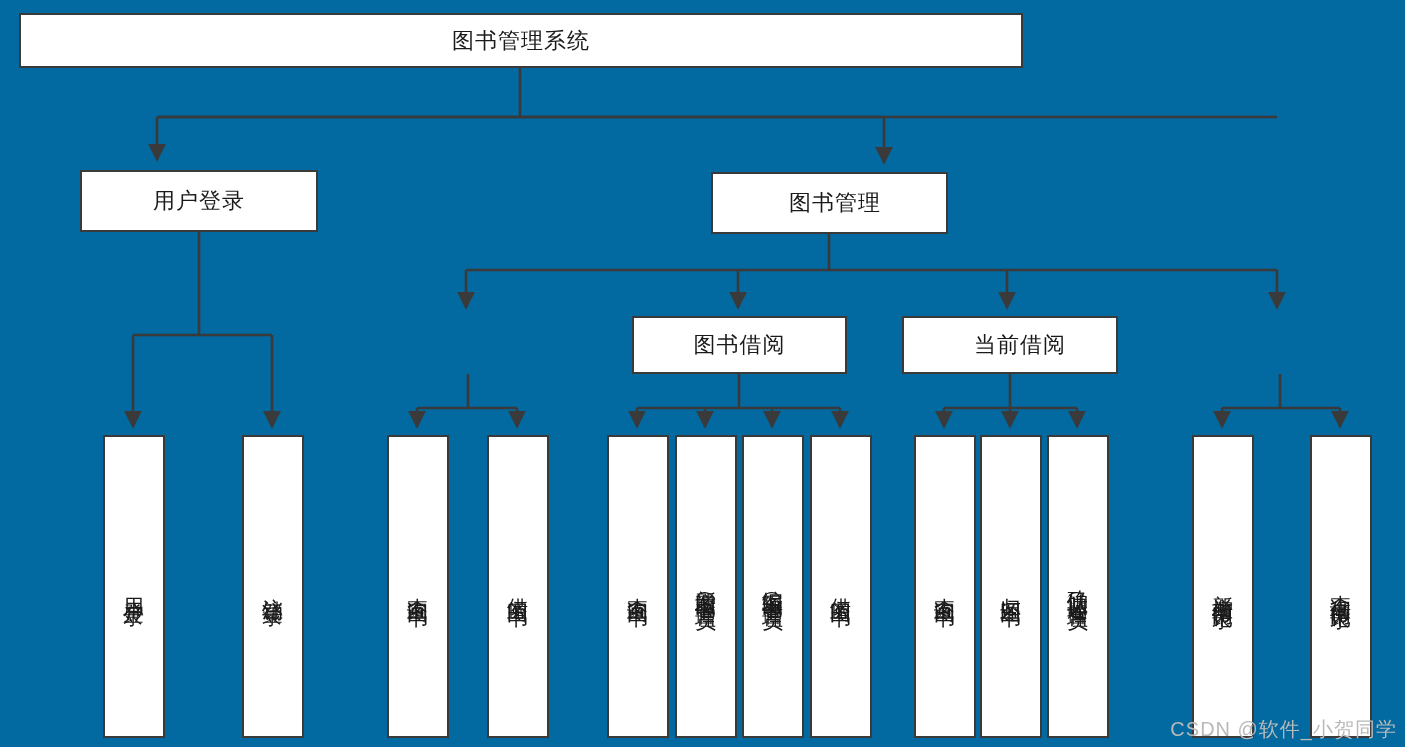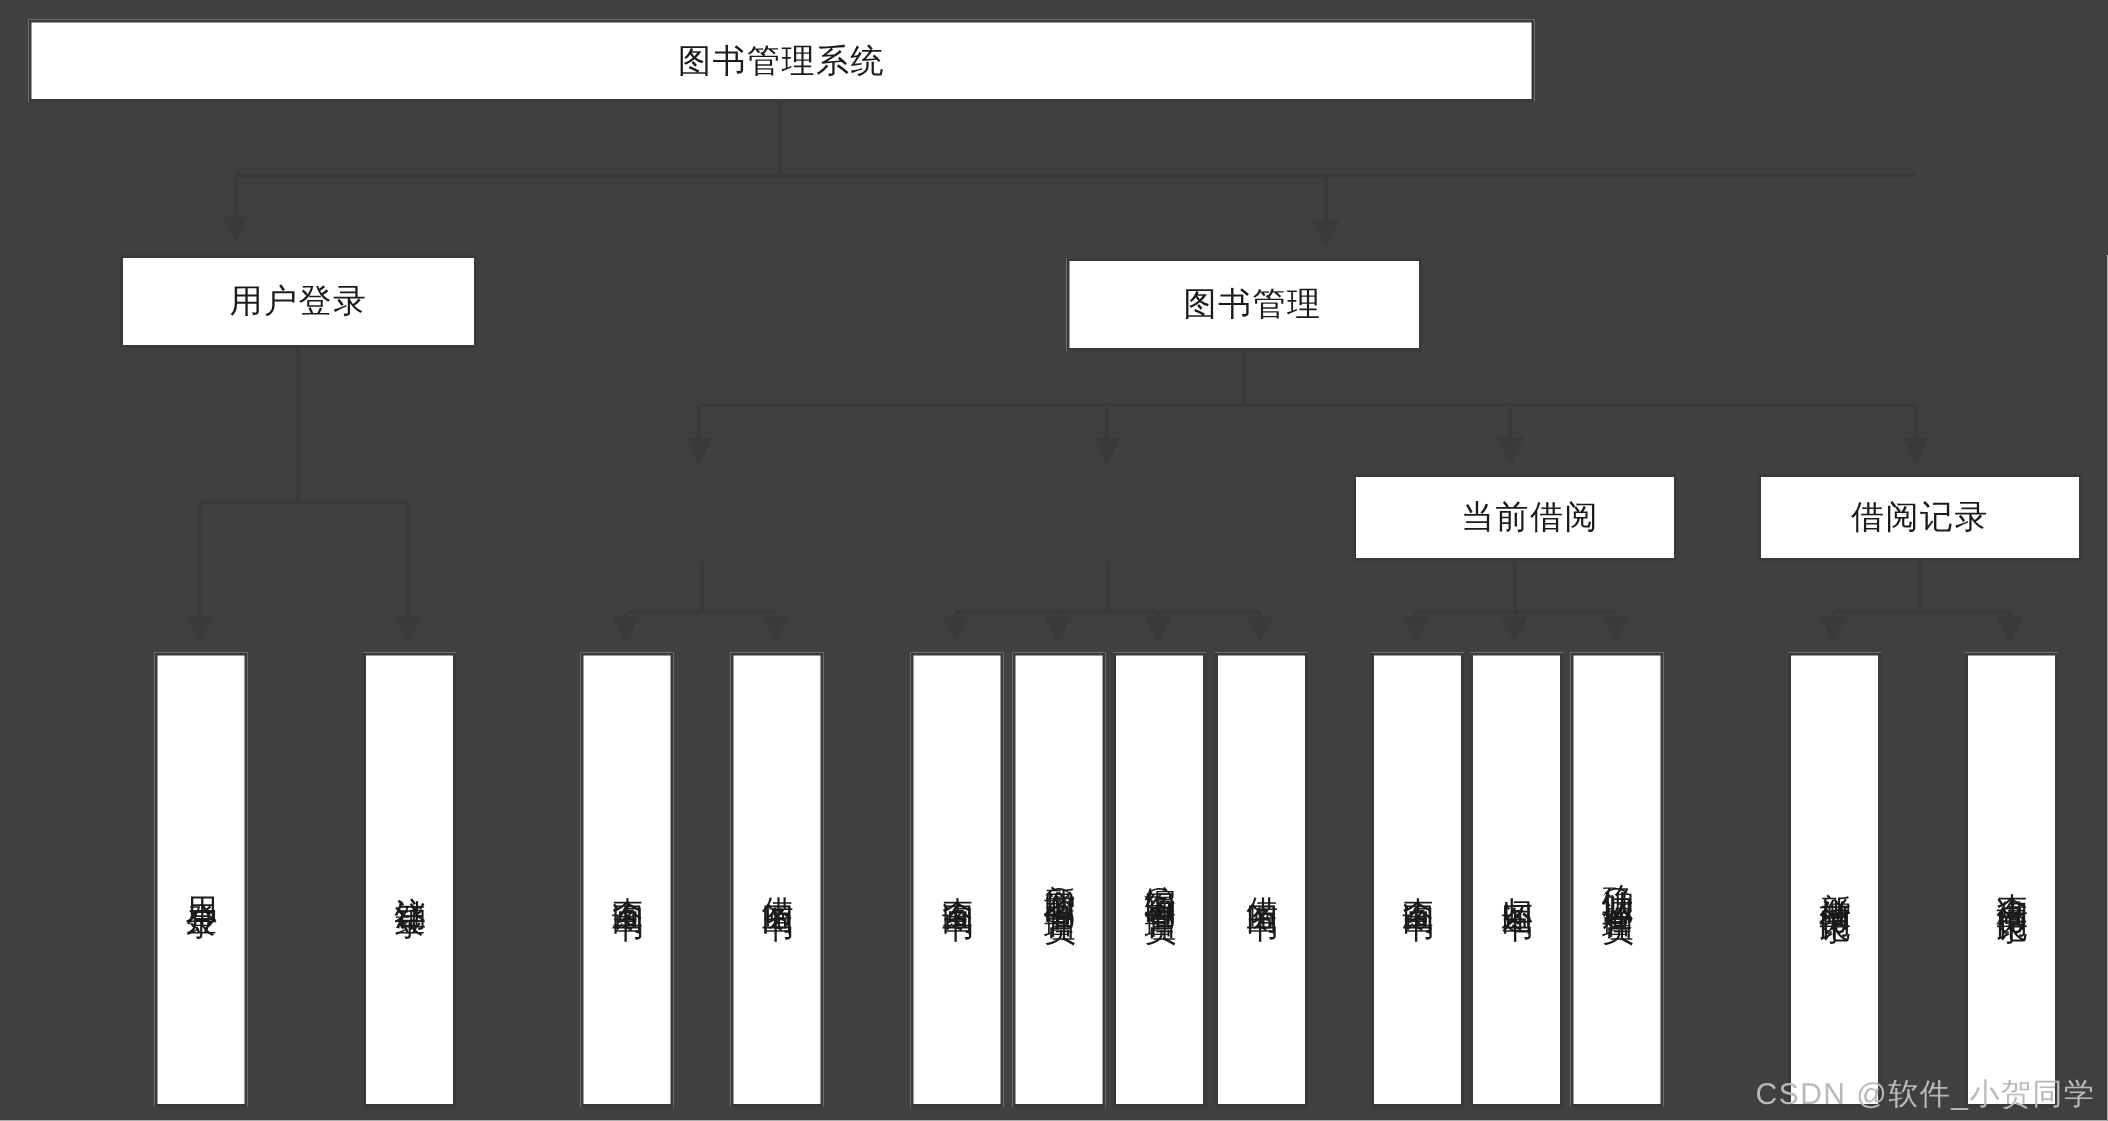--- a/index.html
+++ b/index.html
@@ -7,21 +7,21 @@
     padding: 0;
     background: #ffffff;
   }
   body {
     font-family: "Liberation Sans", "DejaVu Sans", sans-serif;
   }
   #canvas {
     position: relative;
     width: 1405px;
     height: 747px;
-    background: #404040;
+    background: #0369a1;
     overflow: hidden;
   }
   svg#edges {
     position: absolute;
     left: 0;
     top: 0;
     width: 1405px;
     height: 747px;
     pointer-events: none;
   }
@@ -128,25 +128,25 @@
     <span class="htext">图书管理系统</span>
   </div>
 
   <div class="node h" style="left:80px; top:170px; width:238px; height:62px;">
     <span class="htext">用户登录</span>
   </div>
   <div class="node h" style="left:711px; top:172px; width:237px; height:62px;padding-left:11px;">
     <span class="htext">图书管理</span>
   </div>
 
+  <div class="node h" style="left:632px; top:316px; width:215px; height:58px;">
+    <span class="htext">图书借阅</span>
+  </div>
   <div class="node h" style="left:902px; top:316px; width:216px; height:58px;padding-left:20px;">
     <span class="htext">当前借阅</span>
-  </div>
-  <div class="node h" style="left:1172px; top:316px; width:216px; height:58px;">
-    <span class="htext">借阅记录</span>
   </div>
 
   <div class="node v" style="left:103px; top:435px; width:62px; height:303px;">
     <span class="vtext">用户登录</span>
   </div>
   <div class="node v" style="left:242px; top:435px; width:62px; height:303px;">
     <span class="vtext">注销登录</span>
   </div>
 
   <div class="node v" style="left:387px; top:435px; width:62px; height:303px;">

